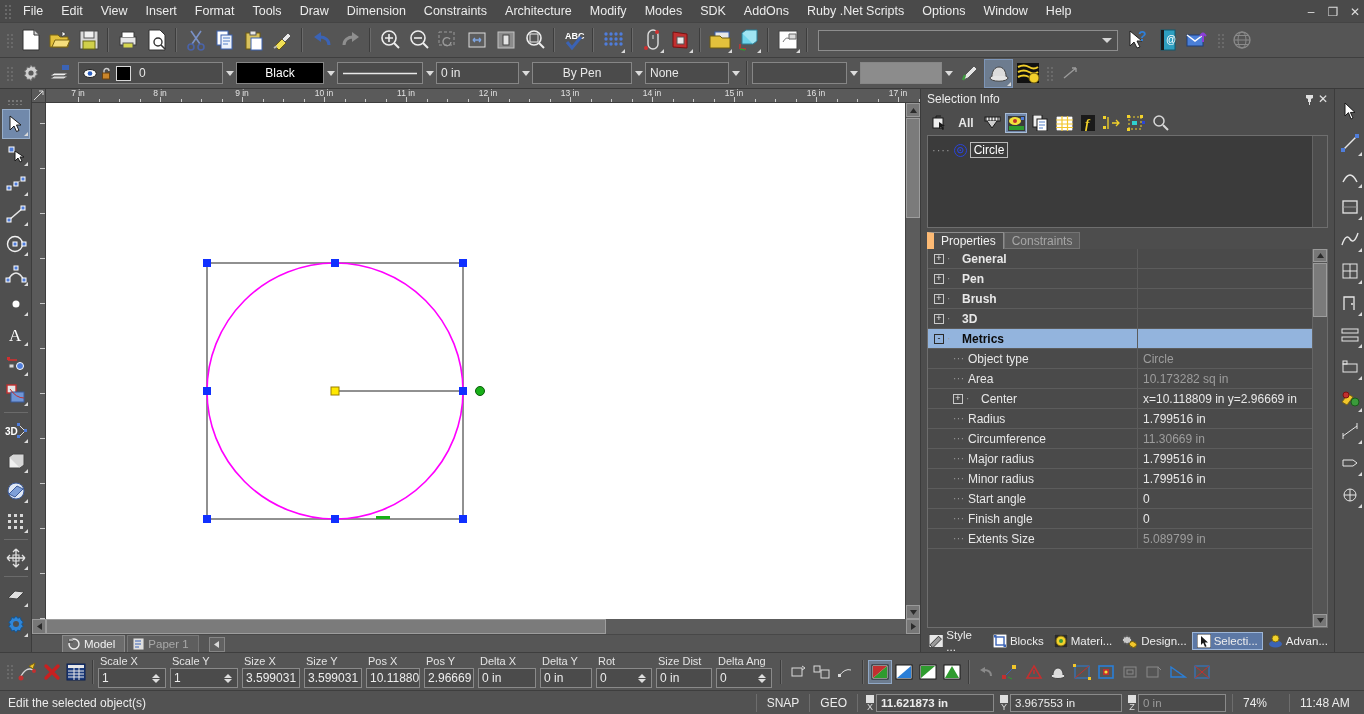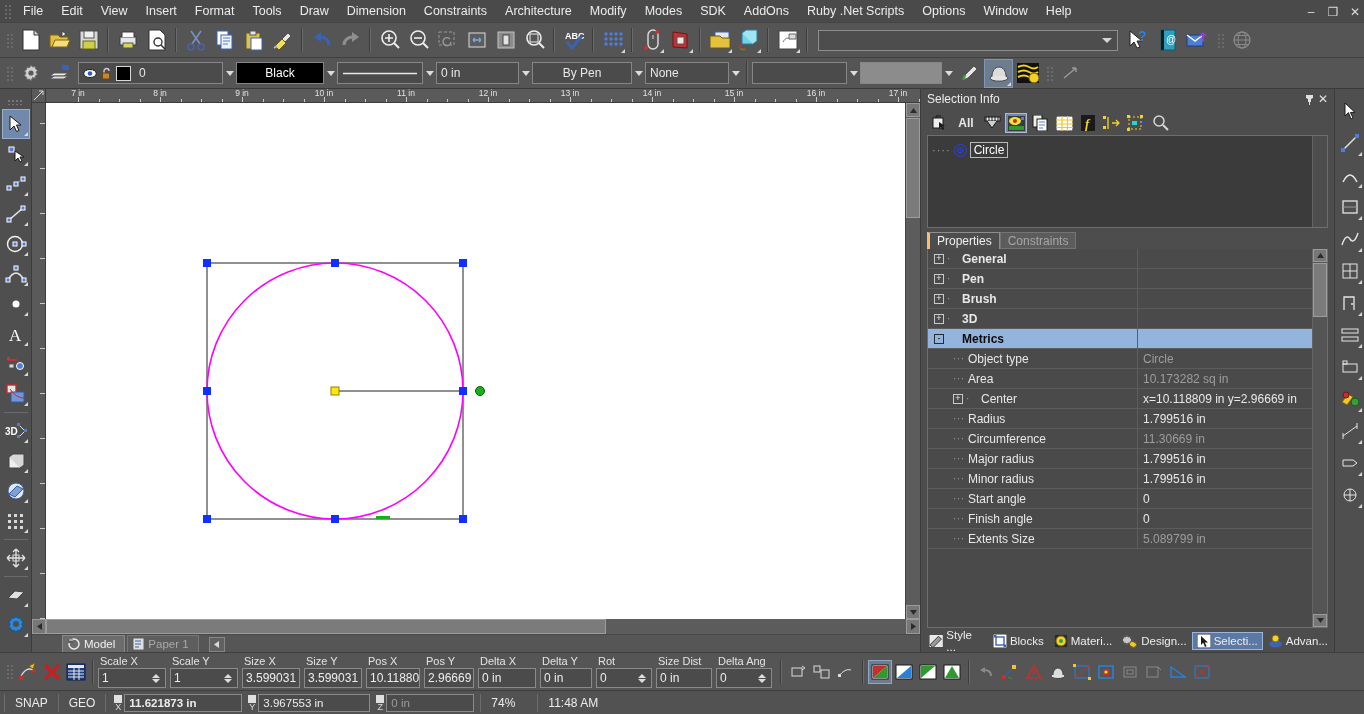--- a/index.html
+++ b/index.html
@@ -118,21 +118,21 @@
   .treeitem .dots { color: #9b9b9b; letter-spacing: 1px; font-size: 11px; }
   .treeitem .nodeicon { width: 13px; height: 13px; border: 1.5px solid #2a44d8; border-radius: 50%;
       display: flex; align-items: center; justify-content: center; background: #3b3b3b; }
   .treeitem .nodeicon b { color: #2a44d8; font-size: 9px; line-height: 1; font-weight: 700; }
   .treeitem .nodelabel { border: 1px solid #b9b9b9; padding: 0px 3px; color: #fff; font-size: 12px; }
   .treebox .tscroll { width: 15px; background: #4d4d4d; border-left: 1px solid #636363; }
 
   .tabstrip { display: flex; align-items: flex-end; margin: 4px 6px 0 6px; height: 17px; flex: 0 0 17px; }
   .ptab { height: 17px; padding: 0 7px; font-size: 12px; display: flex; align-items: center;
       color: #f0f0f0; }
-  .ptab.active { background: #4d4d4d; border-top: 1px solid #8d8d8d; border-left: 3px solid #fdba74;
+  .ptab.active { background: #4d4d4d; border-top: 1px solid #8d8d8d; border-left: 7px solid #fdba74;
       border-right: 1px solid #8d8d8d; }
   .ptab.idle { background: #5c5c5c; border: 1px solid #747474; color: #a6a6a6; }
 
   .gridhdr { display: flex; height: 17px; flex: 0 0 17px; margin: 0 6px; background: #4d4d4d;
      border: 1px solid #6e6e6e; border-bottom: 1px solid #6e6e6e; font-size: 12px; }
   .gridhdr .c1 { width: 210px; display: flex; align-items: center; padding-left: 4px; border-right: 1px solid #6e6e6e; position: relative;}
   .gridhdr .c1 .sortarrow { position: absolute; right: 6px; top: 4px; width: 0; height: 0;
      border-left: 4px solid transparent; border-right: 4px solid transparent; border-bottom: 6px solid #cfcfcf; }
   .gridhdr .c2 { flex: 1 1 auto; display: flex; align-items: center; padding-left: 5px; }
 
@@ -1479,20 +1479,21 @@
     </div>
     <div class="bbtn">
       <svg width="18" height="16" viewBox="0 0 18 16">
           <rect x="2" y="2" width="14" height="12" fill="none" stroke="#2a7fd8"></rect>
           <path d="M2 2l14 12M16 2L2 14" stroke="#c23030"></path>
         </svg>
     </div>
   </div>
 
   <div class="statusbar">
+    <span class="msg">Edit the selected object(s)</span>
     <span class="sb-sep"></span>
     <span class="sb-item">SNAP</span>
     <span class="sb-sep"></span>
     <span class="sb-item">GEO</span>
     <span class="sb-sep"></span>
     <span class="axislbl">
       <span class="sq"></span>
         <span class="ch">X</span>
     </span>
     <span class="coordbox" style="width:118px;font-weight:bold;">

